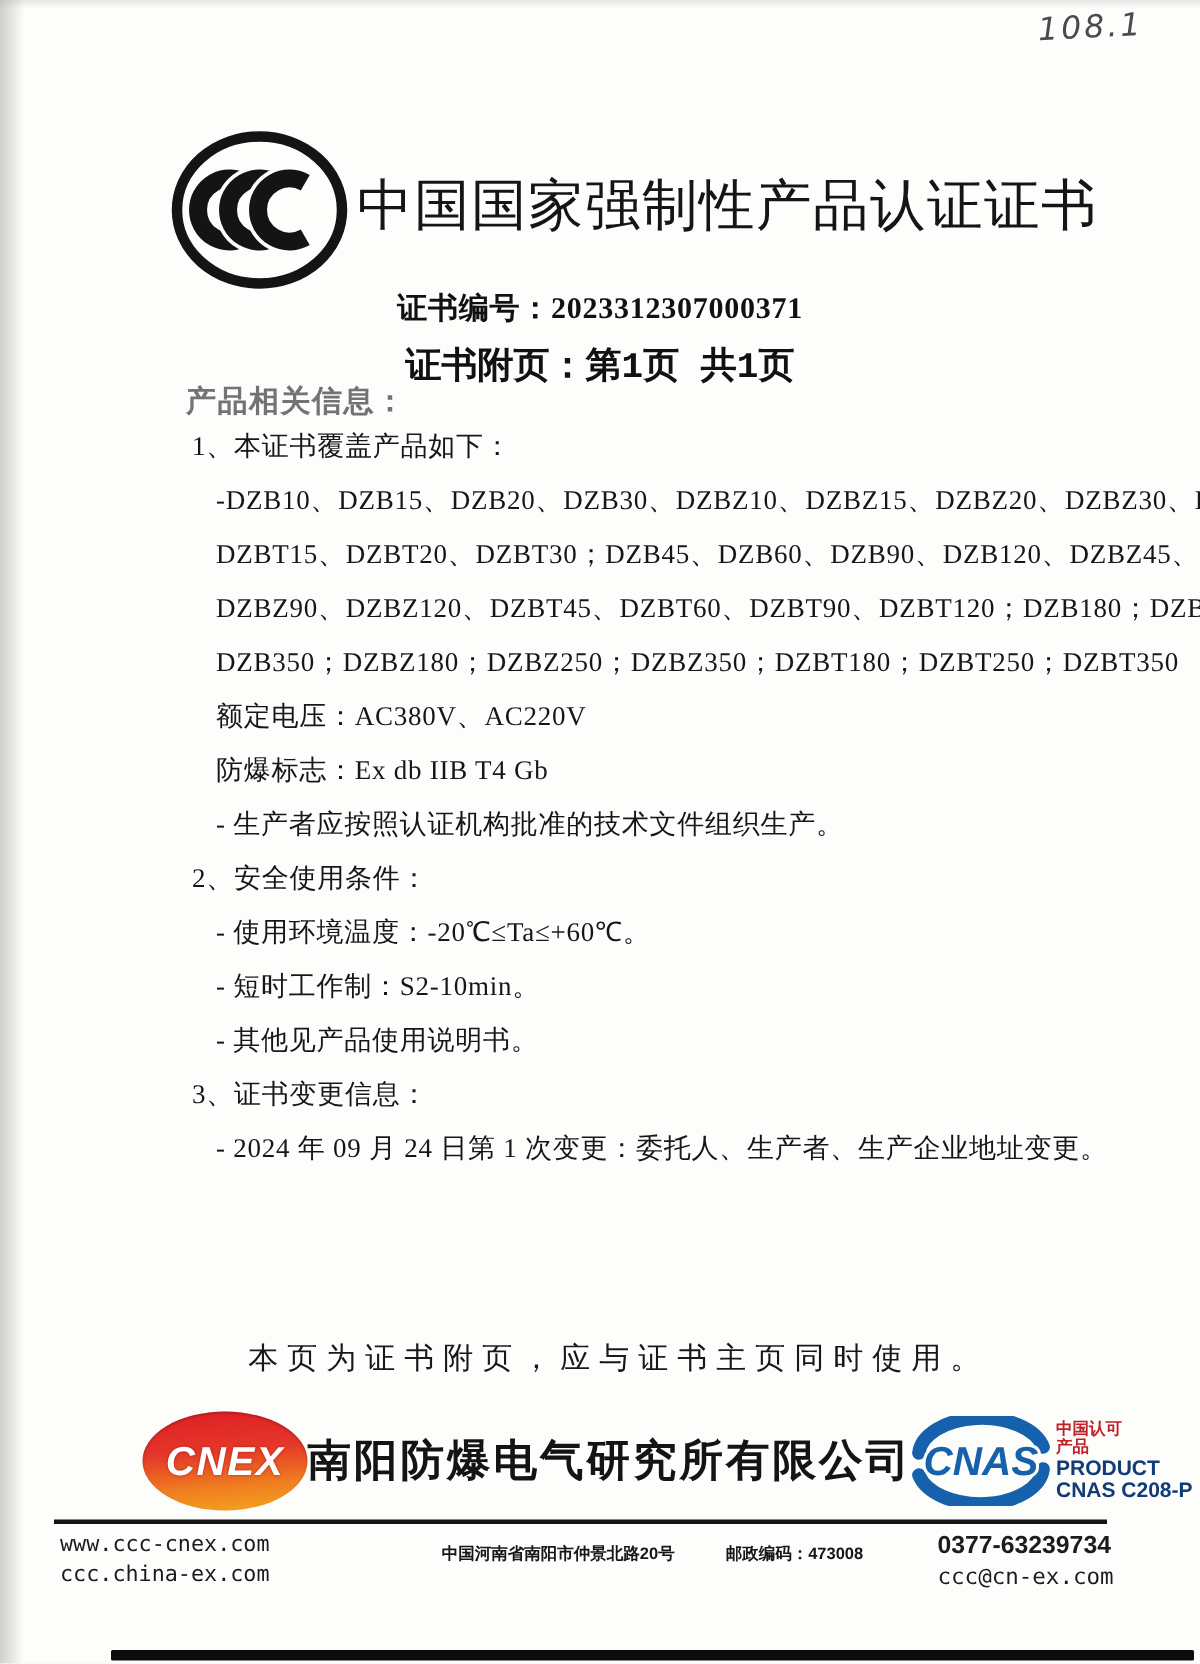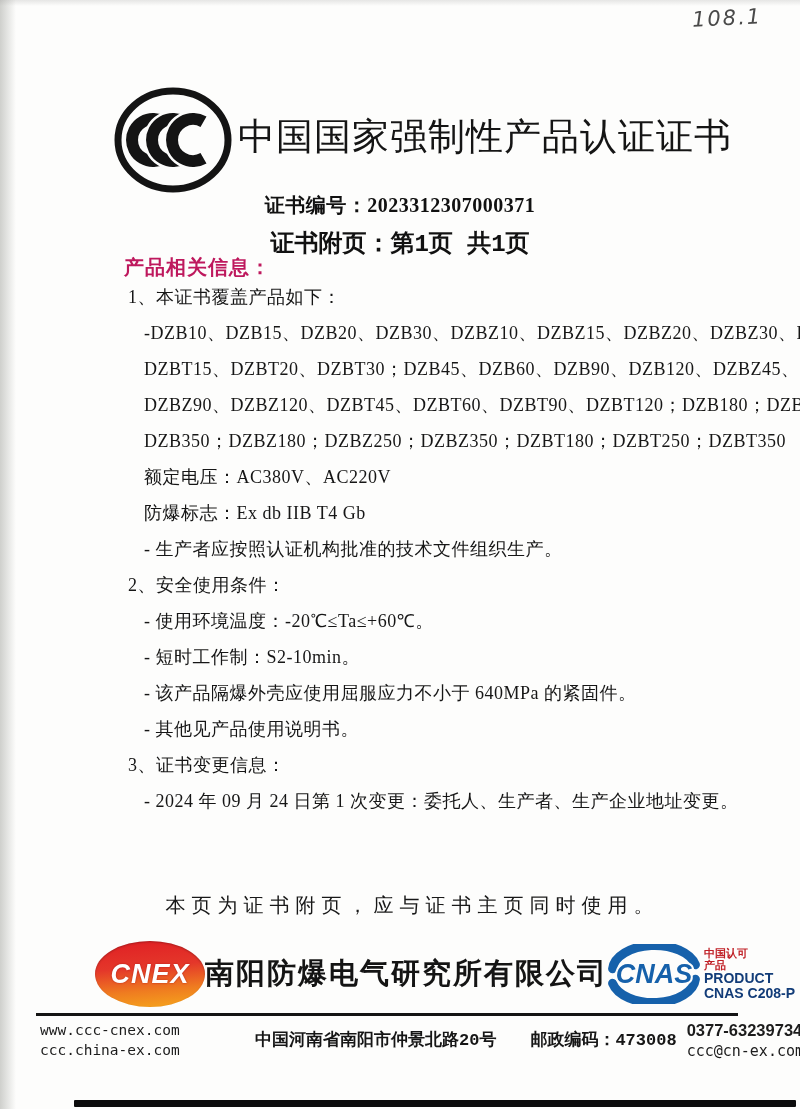--- a/index.html
+++ b/index.html
@@ -34,21 +34,21 @@
     color:#151515;
   }
   .center-line {
     position:absolute; left:0; width:100%; text-align:center;
     font-weight:bold; color:#111;
   }
   .cert-no-line { top:192px; font-size:20px; letter-spacing:.5px; }
   .attach-line  { top:227px; font-size:24px;font-family:Liberation Mono, monospace; }
   .section-heading {
     position:absolute; left:124px; top:254px;
-    font-size:20px; font-weight:bold; color:#be185d; letter-spacing:1px;
+    font-size:20px; font-weight:bold; color:#737373; letter-spacing:1px;
   }
   .body-lines { position:absolute; left:128px; top:287px; right:55px; }
   .body-lines p {
     font-size:18px; line-height:20px; margin-bottom:16px;
     letter-spacing:.5px; white-space:nowrap; color:#161616;
   }
   .body-lines p.lvl2 { margin-left:16px; }
   .footnote {
     position:absolute; top:892px; left:0; width:100%; text-align:center;
     font-size:20px; letter-spacing:6px; color:#181818;padding-left:25px;
@@ -90,22 +90,22 @@
   .footer-row {
     position:absolute; top:1020px; left:40px; width:730px;
     display:flex; align-items:flex-start;
   }
   .footer-sites {
     font-family:"DejaVu Sans Mono", monospace;
     font-size:14.5px; line-height:20px; color:#1c1c1c; flex:0 0 215px;
   }
   .footer-center {
     flex:1; text-align:center; padding-top:8px;
-    font-family:Liberation Mono, monospace;
-    font-size:17px; font-weight:600; color:#161616; white-space:nowrap;
+    font-family:Liberation Sans, sans-serif;
+    font-size:11px; font-weight:600; color:#161616; white-space:nowrap;
   }
   .footer-center .gap { display:inline-block; width:34px; }
   .footer-contact {
     flex:0 0 155px; text-align:left; padding-left:10px;
     font-family:"DejaVu Sans Mono", monospace;
     font-size:15px; line-height:21px; color:#1c1c1c;
   }
   .footer-contact .phone { font-size:16.5px; font-weight:bold; font-family:"Liberation Sans", sans-serif; }
   .bottom-strip {
     position:absolute; bottom:2px; left:74px; width:722px; height:7px;
@@ -150,21 +150,20 @@
     <p class="lvl2">-DZB10、DZB15、DZB20、DZB30、DZBZ10、DZBZ15、DZBZ20、DZBZ30、DZBT10、</p>
     <p class="lvl2">DZBT15、DZBT20、DZBT30；DZB45、DZB60、DZB90、DZB120、DZBZ45、DZBZ60、</p>
     <p class="lvl2">DZBZ90、DZBZ120、DZBT45、DZBT60、DZBT90、DZBT120；DZB180；DZB250；</p>
     <p class="lvl2">DZB350；DZBZ180；DZBZ250；DZBZ350；DZBT180；DZBT250；DZBT350</p>
     <p class="lvl2">额定电压：AC380V、AC220V</p>
     <p class="lvl2">防爆标志：Ex db IIB T4 Gb</p>
     <p class="lvl2">- 生产者应按照认证机构批准的技术文件组织生产。</p>
     <p class="lvl1">2、安全使用条件：</p>
     <p class="lvl2">- 使用环境温度：-20℃≤Ta≤+60℃。</p>
     <p class="lvl2">- 短时工作制：S2-10min。</p>
-    <p class="lvl2">- 该产品隔爆外壳应使用屈服应力不小于 640MPa 的紧固件。</p>
     <p class="lvl2">- 其他见产品使用说明书。</p>
     <p class="lvl1">3、证书变更信息：</p>
     <p class="lvl2">- 2024 年 09 月 24 日第 1 次变更：委托人、生产者、生产企业地址变更。</p>
   </div>
 
   <div class="footnote">本页为证书附页，应与证书主页同时使用。</div>
 
   <div class="org-row">
     <div class="cnex-logo">
       <span>CNEX</span>

